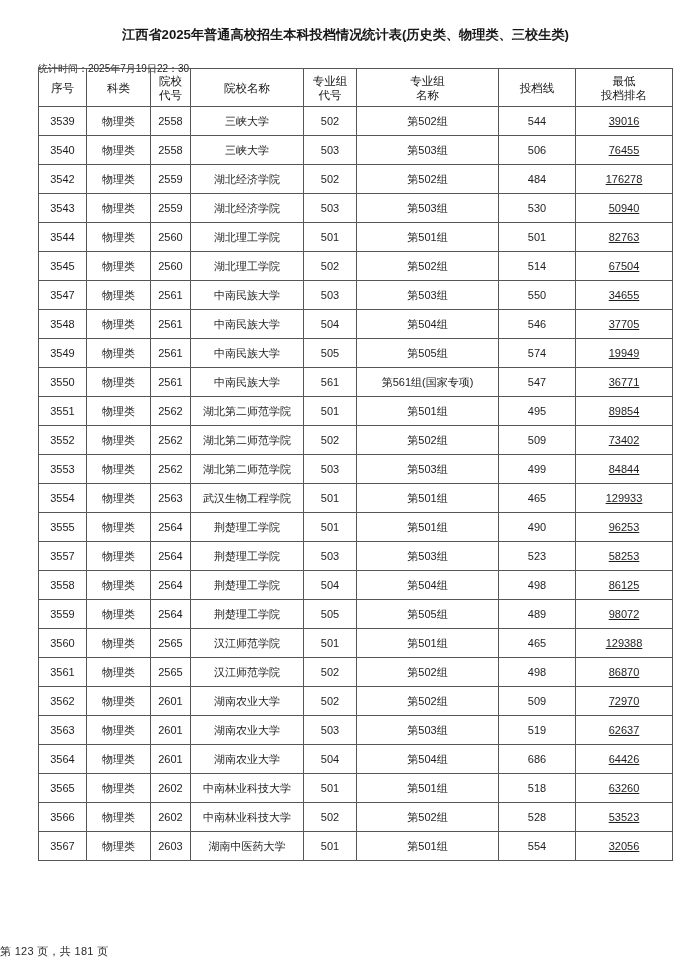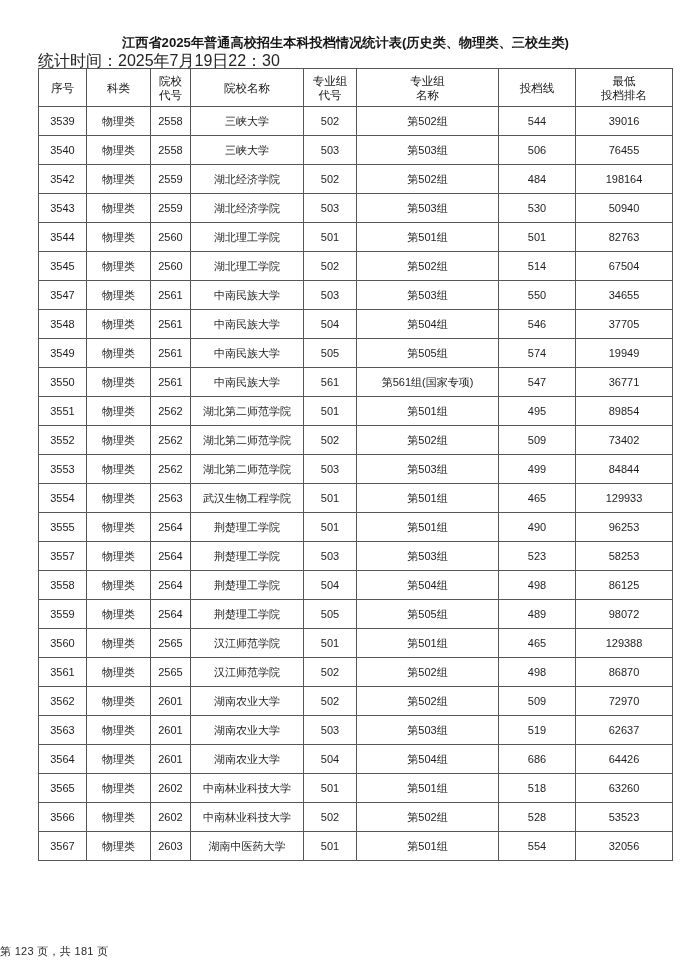--- a/index.html
+++ b/index.html
@@ -14,40 +14,40 @@
     font-family: "Liberation Sans", "DejaVu Sans", sans-serif;
     color: #1c1c1c;
     overflow: hidden;
     position: relative;
   }
 
   .page {
     width: 691px;
     height: 977px;
     position: relative;
-    padding: 15px;
+    padding: 7px;
   }
 
   .doc-title {
     text-align: center;
     font-size: 13.2px;
     font-weight: bold;
     color: #161616;
     letter-spacing: 0px;
     margin: 0;
     padding-top: 19px;
     line-height: 18px;
     white-space: nowrap;
   }
 
   .stat-time {
     position: absolute;
     left: 38px;
-    top: 54px;
-    font-size: 16px;
+    top: 62px;
+    font-size: 10px;
     color: #232323;
     line-height: 14px;
     white-space: nowrap;
   }
 
   table.report {
     position: absolute;
     left: 38px;
     top: 68px;
     width: 614px;
@@ -92,21 +92,21 @@
   .col-line    { width: 77px; }
   .col-rank    { width: 97px; }
 
   td.cell-seq     { font-size: 11.5px; margin-left: 12px; }
   td.cell-cat     { font-size: 11px; }
   td.cell-code    { font-size: 11.5px; }
   td.cell-name    { text-align: left; padding-left: 4px; font-size: 11px; }
   td.cell-grpcode { font-size: 11.5px; }
   td.cell-grpname { text-align: left; padding-left: 4px; font-size: 11px; }
   td.cell-line    { font-size: 11.5px; }
-  td.cell-rank    { font-size: 11.5px; }
+  td.cell-rank    { font-size: 11.5px; text-decoration: underline; }
 
   .footer {
     position: absolute;
     left: 0;
     right: 0;
     top: 944px;
     font-size: 11px;
     color: #2a2a2a;
     letter-spacing: 0.3px;
   }
@@ -177,21 +177,21 @@
           <td class="cell-rank">76455</td>
         </tr>
         <tr>
           <td class="cell-seq">3542</td>
           <td class="cell-cat">物理类</td>
           <td class="cell-code">2559</td>
           <td class="cell-name">湖北经济学院</td>
           <td class="cell-grpcode">502</td>
           <td class="cell-grpname">第502组</td>
           <td class="cell-line">484</td>
-          <td class="cell-rank">198164</td>
+          <td class="cell-rank">176278</td>
         </tr>
         <tr>
           <td class="cell-seq">3543</td>
           <td class="cell-cat">物理类</td>
           <td class="cell-code">2559</td>
           <td class="cell-name">湖北经济学院</td>
           <td class="cell-grpcode">503</td>
           <td class="cell-grpname">第503组</td>
           <td class="cell-line">530</td>
           <td class="cell-rank">50940</td>

